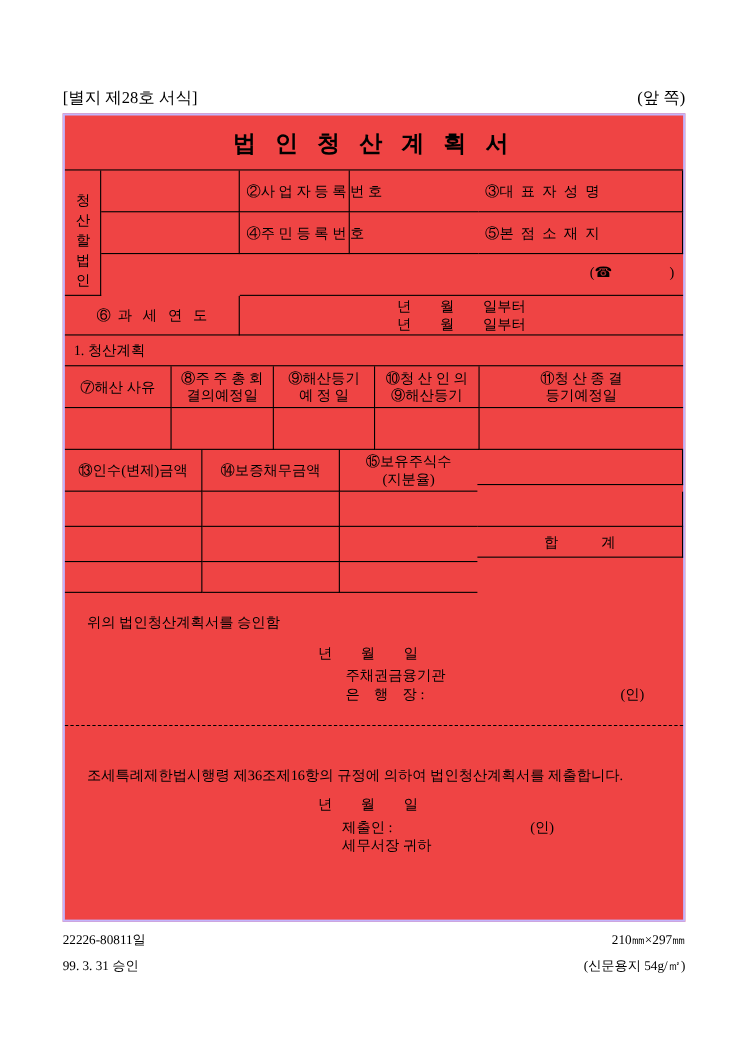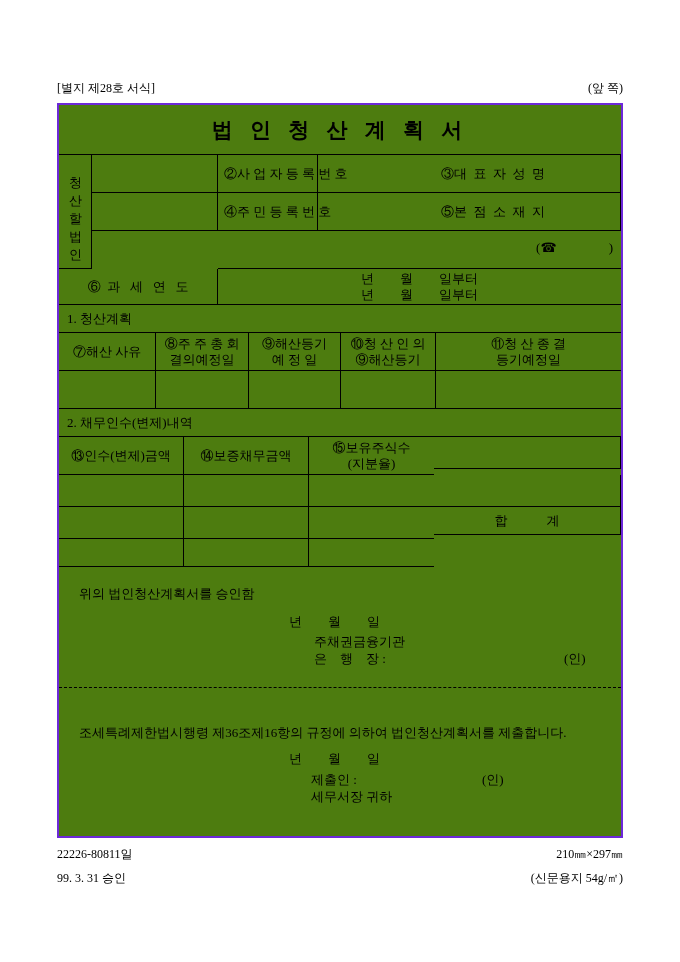--- a/index.html
+++ b/index.html
@@ -7,27 +7,27 @@
   .page {
     position:relative; width:680px; height:962px; background:#fff;
     font-family:"Liberation Serif","DejaVu Serif",serif;
     color:#000; font-size:13px; overflow:hidden;
   }
   .pre { white-space:pre; }
 
   
   .top-header {
     position:absolute; left:57px; top:80px; width:566px;
-    display:flex; justify-content:space-between; font-size:12px;
+    display:flex; justify-content:space-between; font-size:15px;
   }
 
   
   .form-box {
     position:absolute; left:57px; top:103px; width:566px; height:735px;
-    border:2px solid #6d28d9; background:#4d7c0f;
+    border:2px solid #c4b5fd; background:#ef4444;
   }
 
   .title-cell {
     height:50px; border-bottom:1px solid #000;
     display:flex; align-items:center; justify-content:center;
     font-size:21px; font-weight:bold; letter-spacing:6px; white-space:pre;
   }
 
   
   .info-grid { display:grid; grid-template-columns:33px 126px 100px 117px 1fr; }
@@ -129,21 +129,20 @@
       <div class="tcell th38 noright">
         <span>⑪청 산 종 결</span><span>등기예정일</span>
       </div>
       <div class="tcell tr38"></div>
       <div class="tcell tr38"></div>
       <div class="tcell tr38"></div>
       <div class="tcell tr38"></div>
       <div class="tcell tr38 noright"></div>
     </div>
 
-    <div class="section-title">2. 채무인수(변제)내역</div>
 
     <div class="tbl debt-tbl">
       <div class="tcell th38">
         <span>⑬인수(변제)금액</span><span></span>
       </div>
       <div class="tcell th38">
         <span>⑭보증채무금액</span><span></span>
       </div>
       <div class="tcell th38 noright">
         <span>⑮보유주식수</span><span>(지분율)</span>

